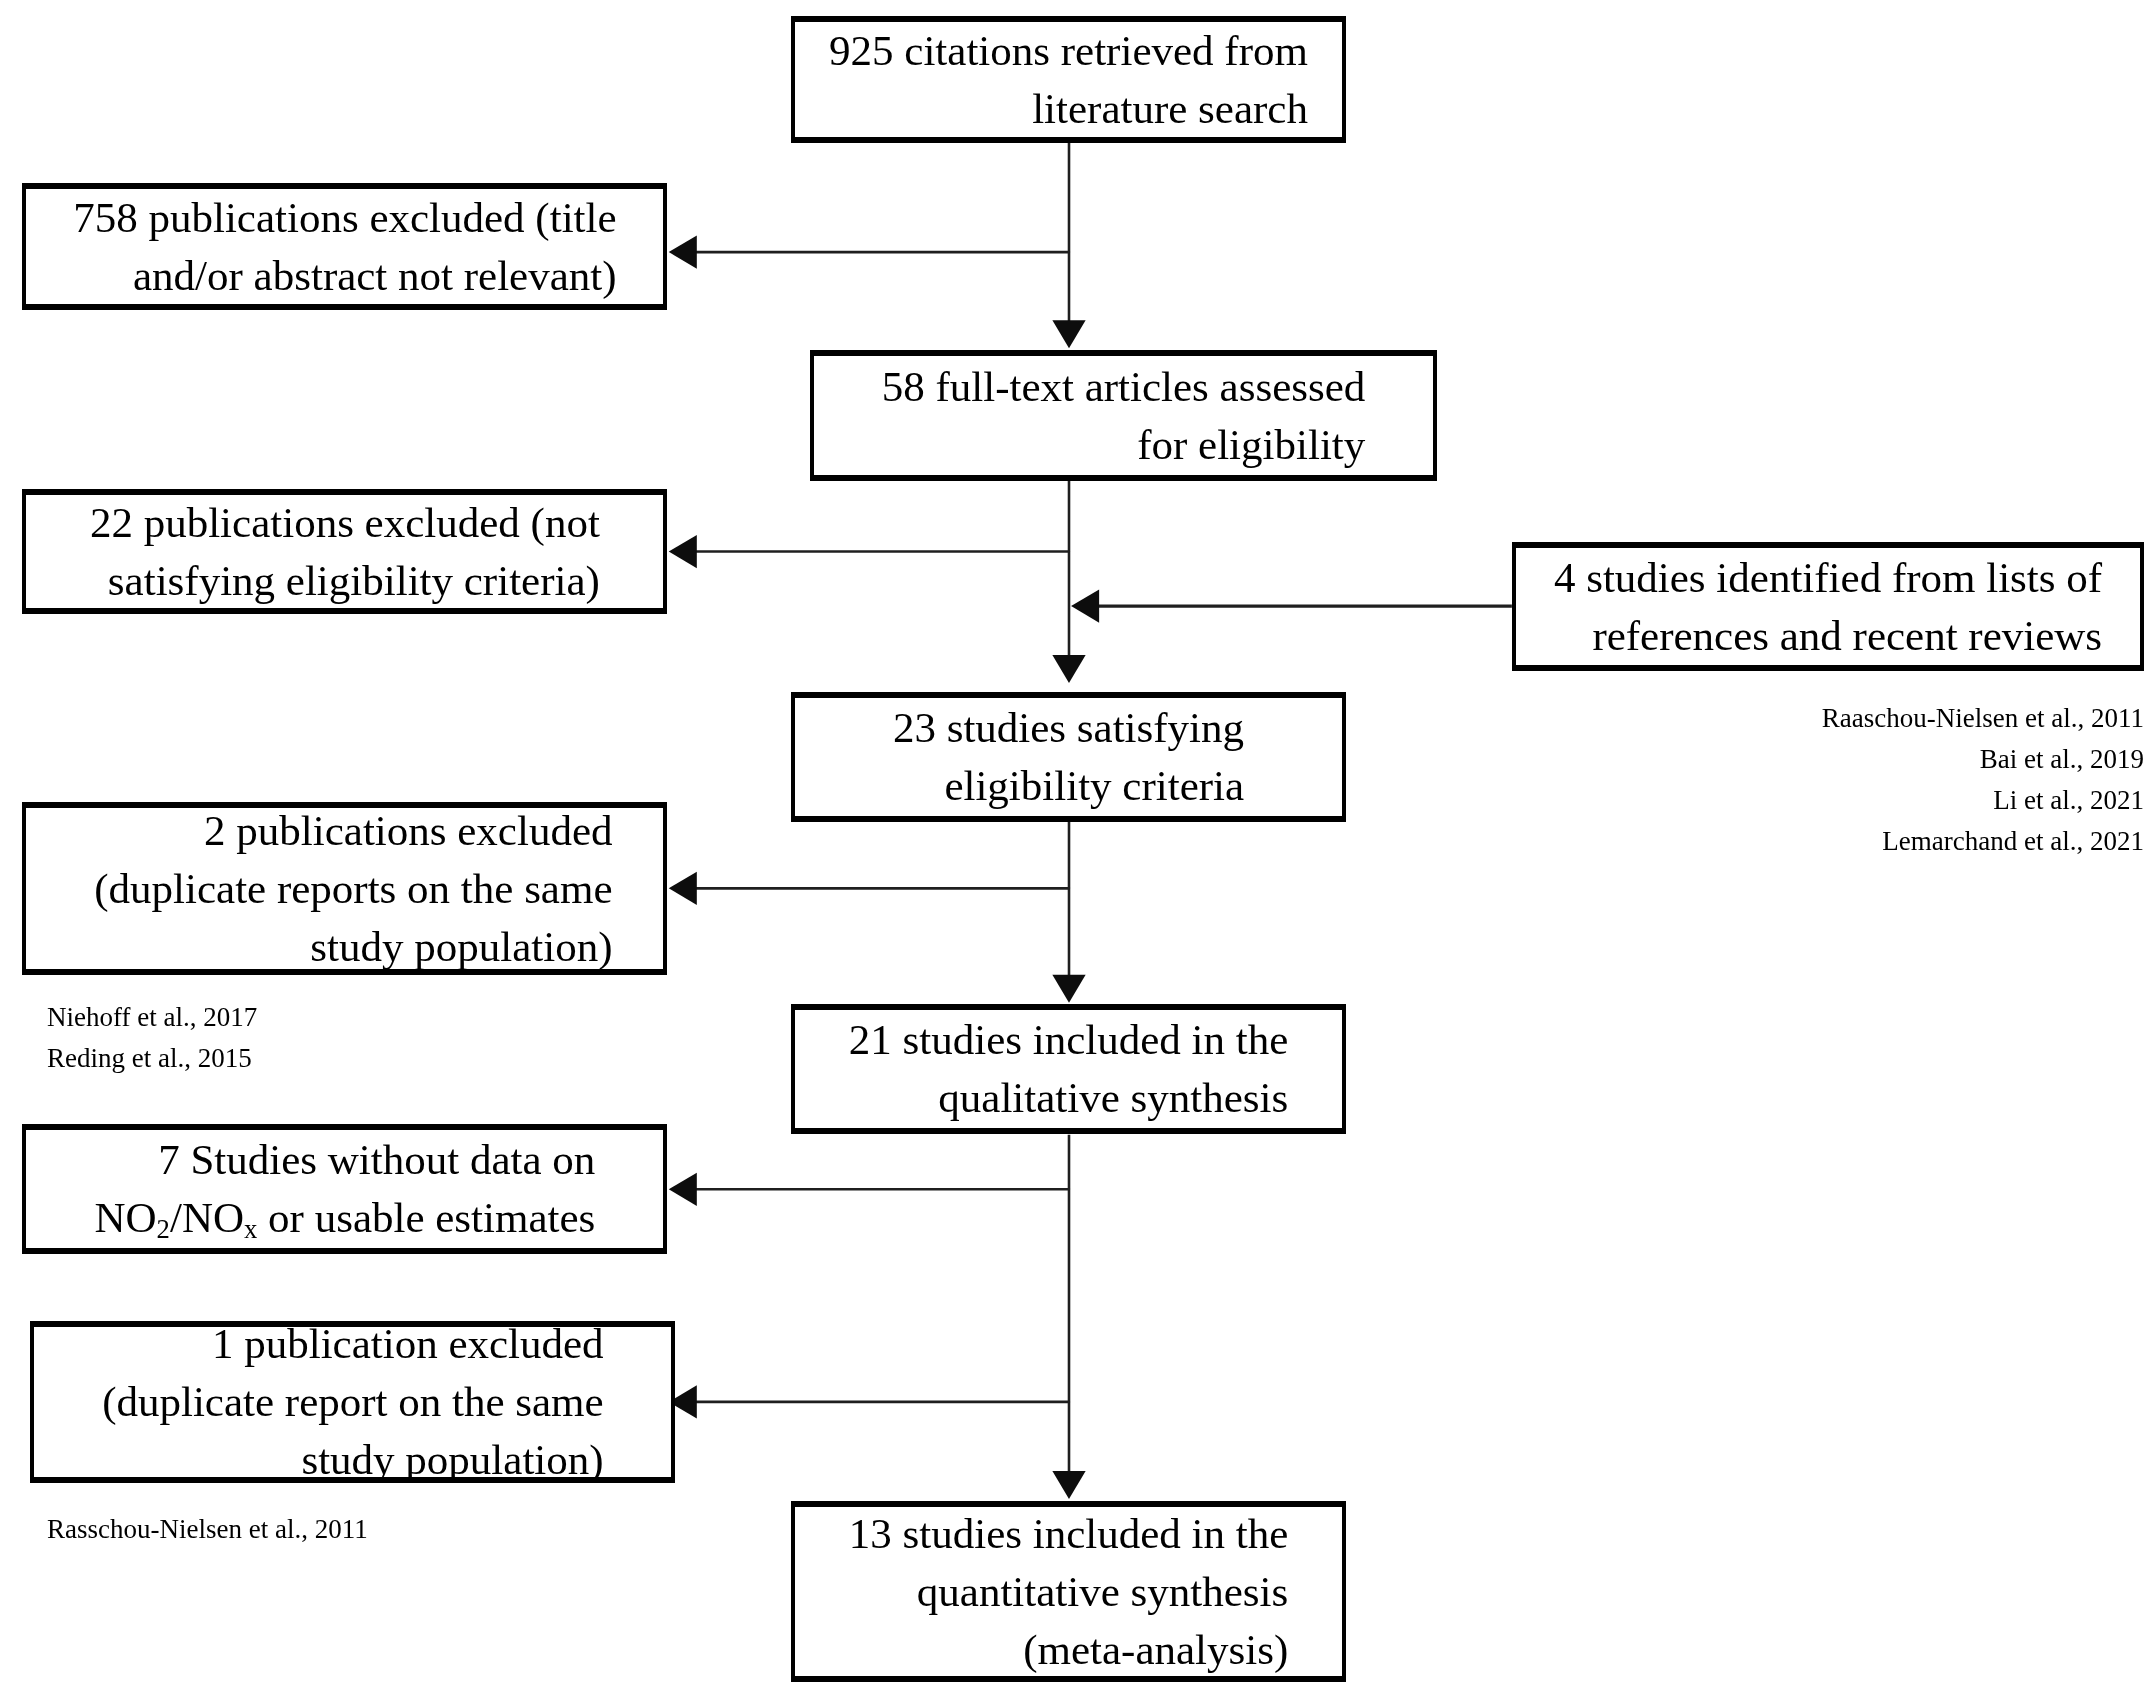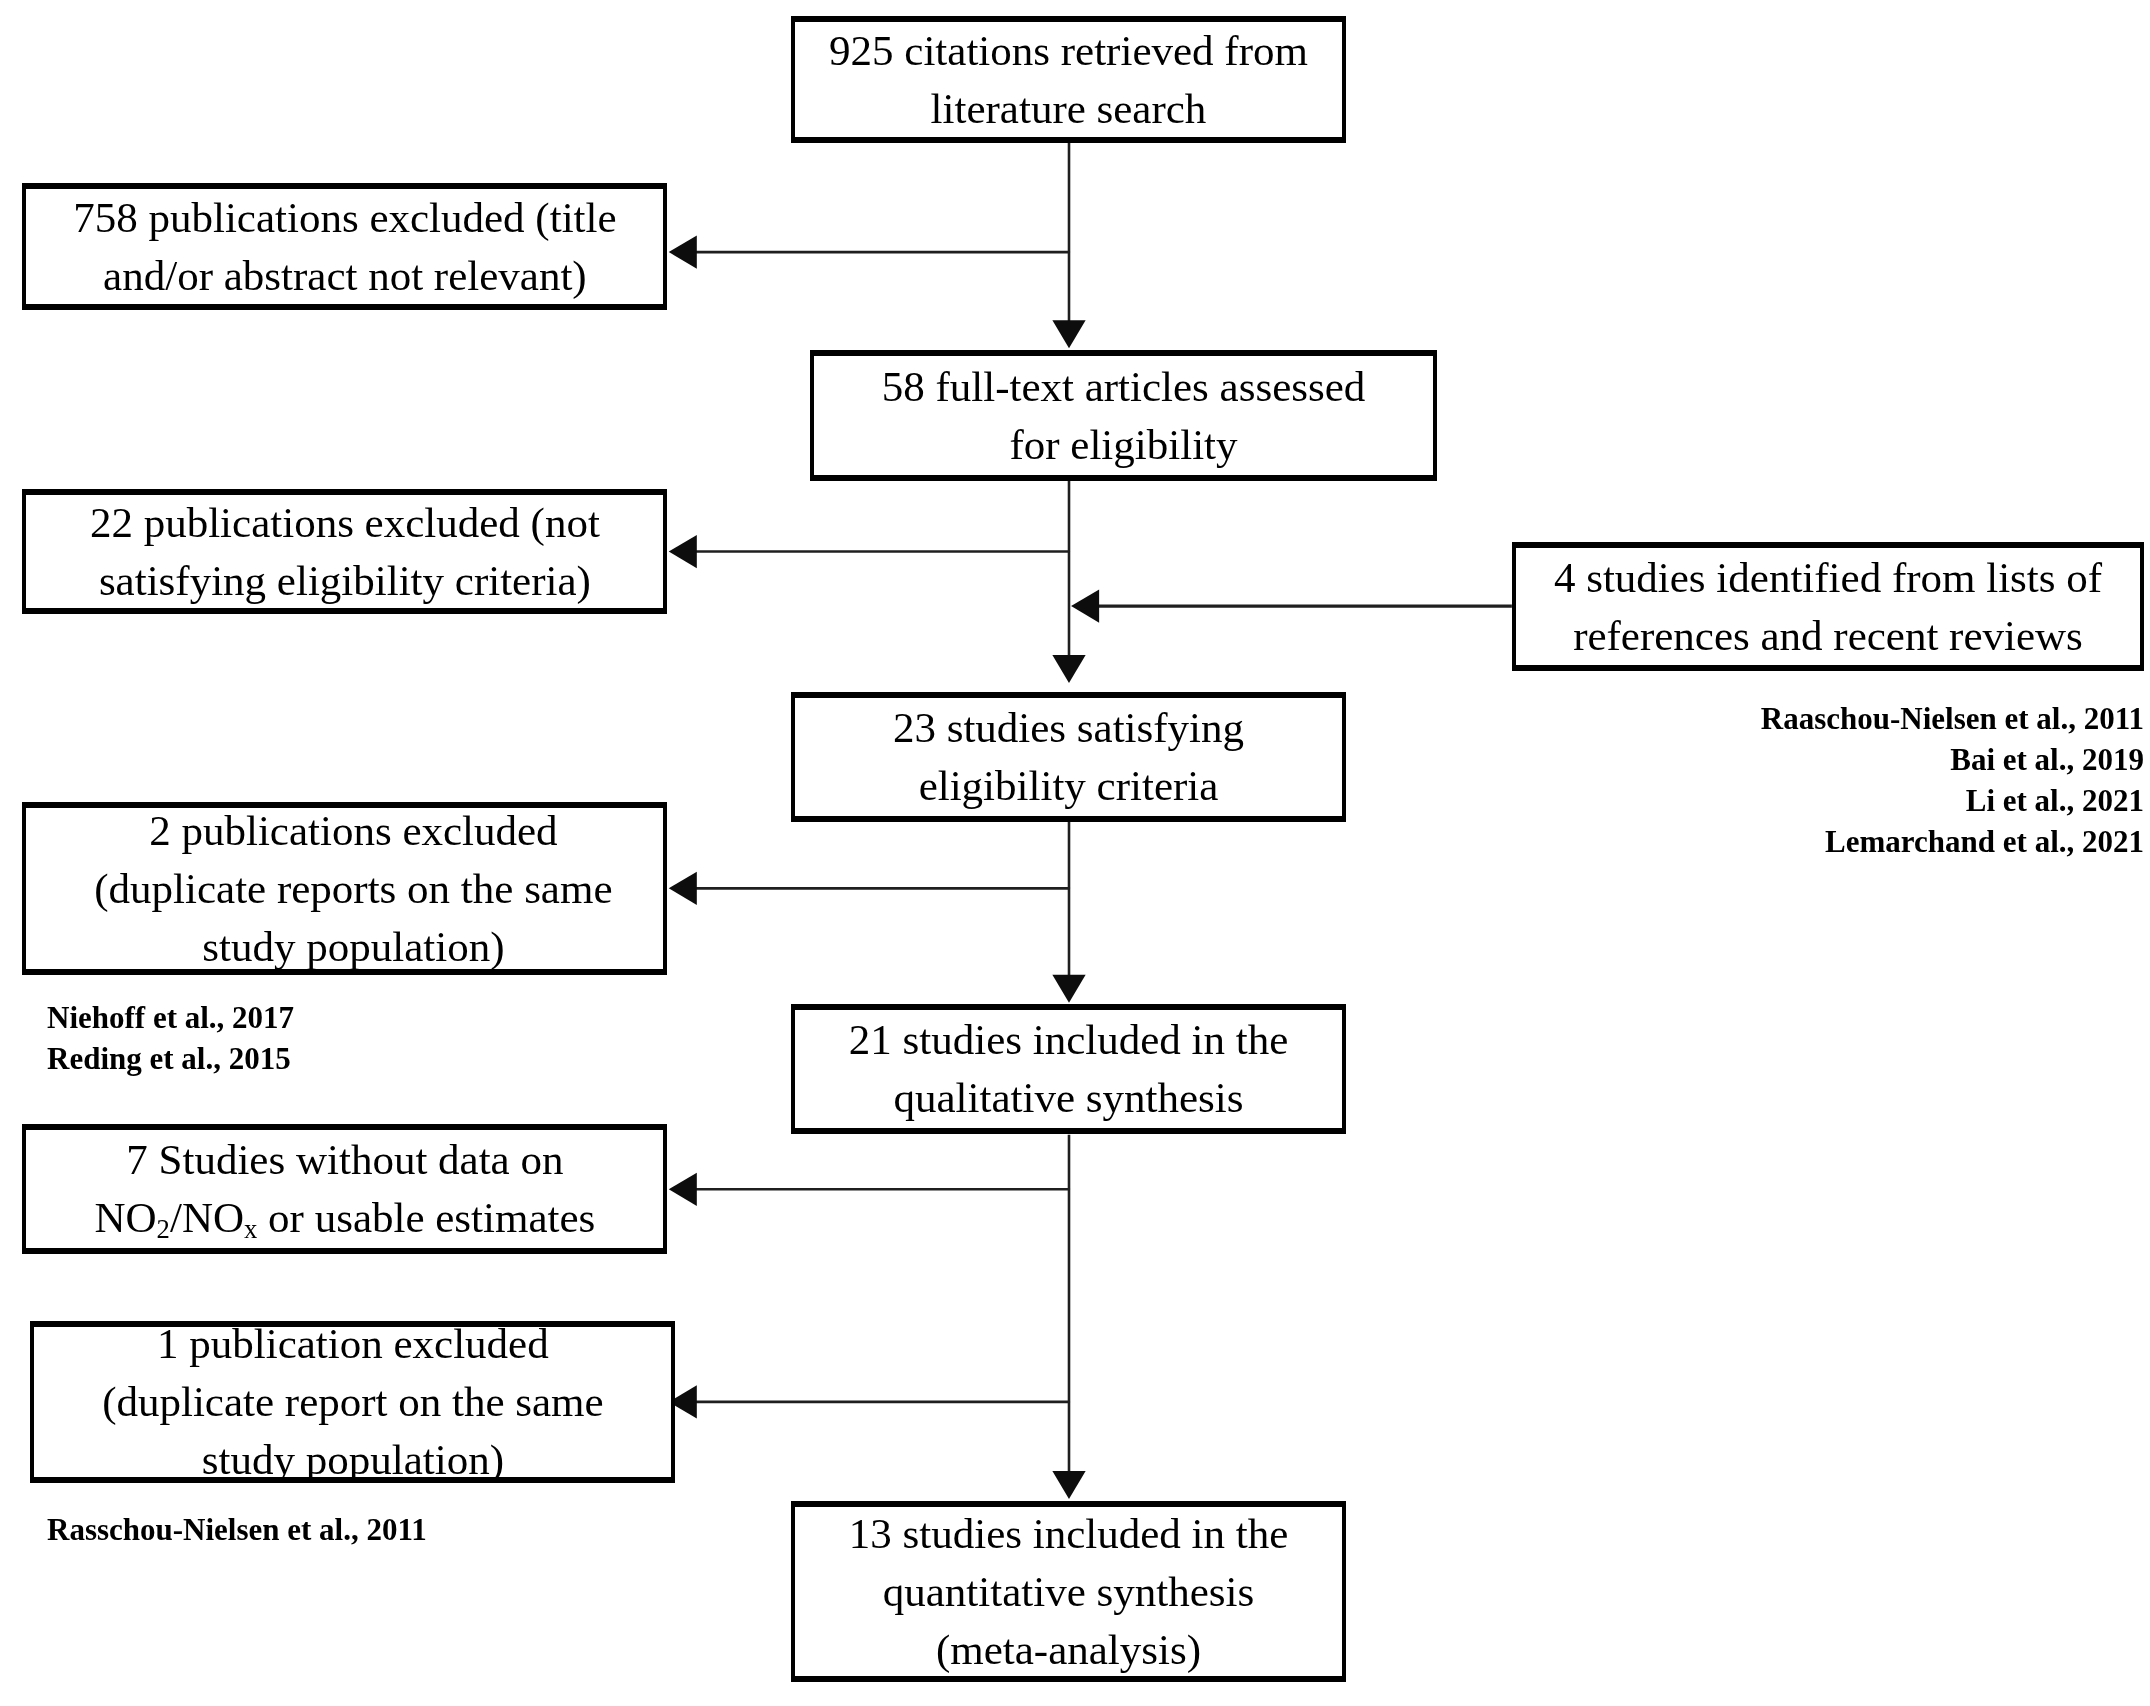--- a/index.html
+++ b/index.html
@@ -27,39 +27,38 @@
   .box {
     position: absolute;
     box-sizing: border-box;
     background: #ffffff;
     border: 4.2px solid #000000;
     border-top-width: 6.8px;
     border-bottom-width: 6.2px;
     display: flex;
     align-items: center;
     justify-content: center;
-    text-align: center;
+    text-align: right;
   }
   .box .label {
     font-size: 43px;
     line-height: 58px;
     white-space: pre-line;
     padding: 0 5.2px;
   }
   .box .label sub {
     font-size: 0.62em;
     line-height: 0;
     vertical-align: -0.22em;
   }
   .cite-group {
     position: absolute;
-    font-size: 31px;
+    font-size: 27px;
     line-height: 41px;
     white-space: nowrap;
-    font-weight: bold;
   }
   .cite-group.align-right {
     text-align: right;
   }
 </style>
 </head>
 <body>
 
 <div class="canvas">
 

